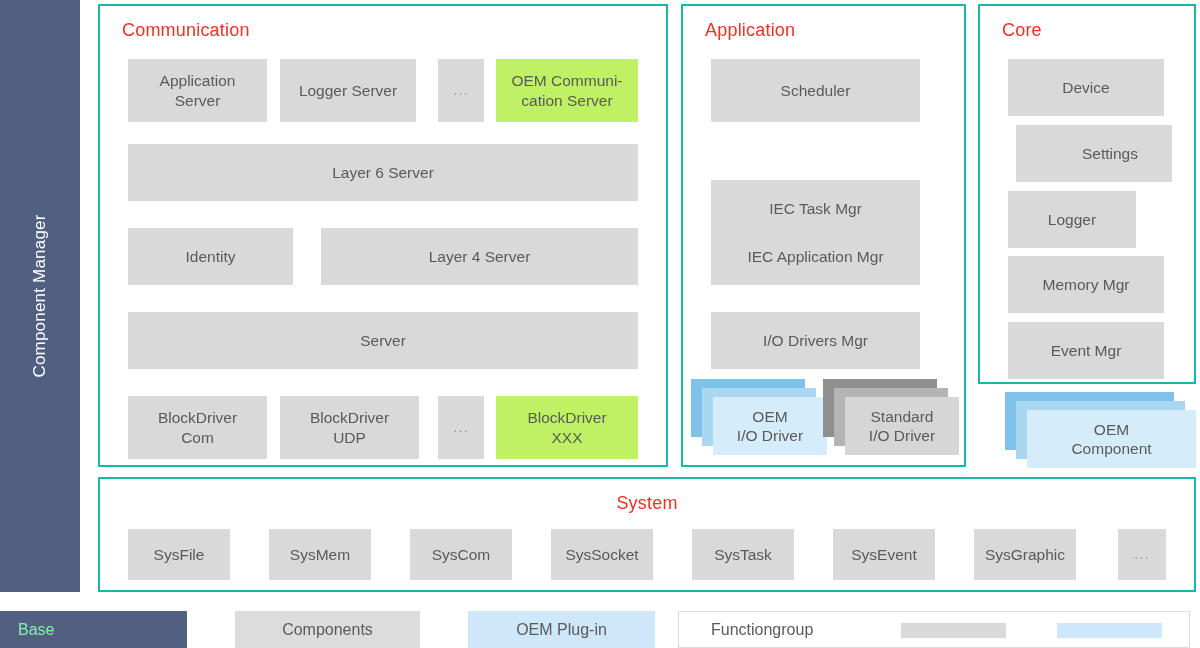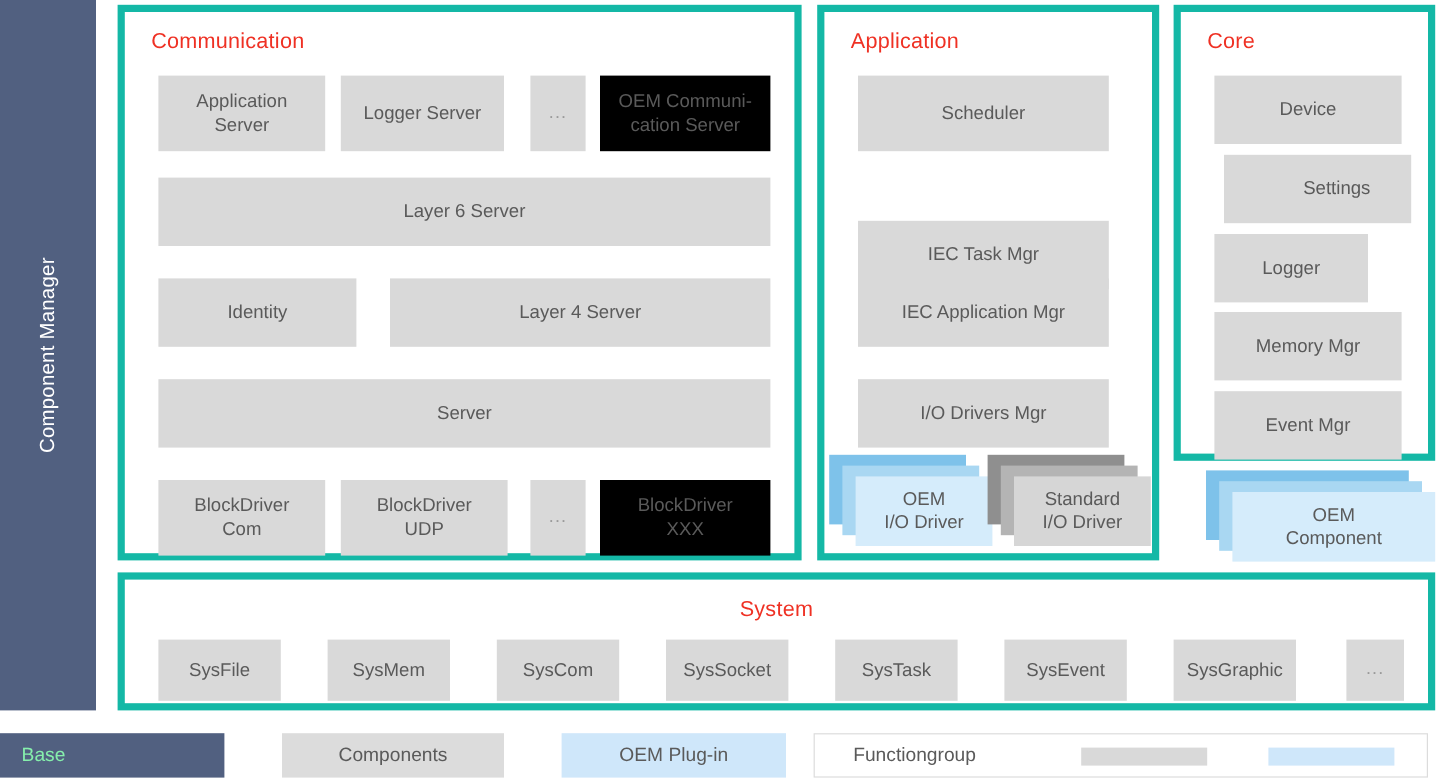--- a/index.html
+++ b/index.html
@@ -30,21 +30,21 @@
     transform: translate(-50%, -50%) rotate(-90deg);
     white-space: nowrap;
     color: #ffffff;
     font-size: 17px;
     letter-spacing: .2px;
   }
 
   
   .panel {
     background: #ffffff;
-    border: 6px solid #14b8a6;
+    border: 2px solid #14b8a6;
   }
   .panel-title {
     position: absolute;
     left: 22px; top: 14px;
     color: #ef3124;
     font-size: 18px;
     letter-spacing: .2px;
   }
   .panel-title.center {
     left: 0; right: 0;
@@ -58,21 +58,21 @@
     display: flex;
     align-items: center;
     justify-content: center;
     text-align: center;
     font-size: 15.5px;
     line-height: 1.25;
     color: #5a5a5a;
     background: #d9d9d9;
     padding: 2px 4px;
   }
-  .box.oem { background: #000000; }
+  .box.oem { background: #bef264; }
   .box.dots {
     color: #9a9a9a;
     font-size: 15px;
     letter-spacing: 1px;
   }
 
   
   .stack {
     position: absolute;
   }

